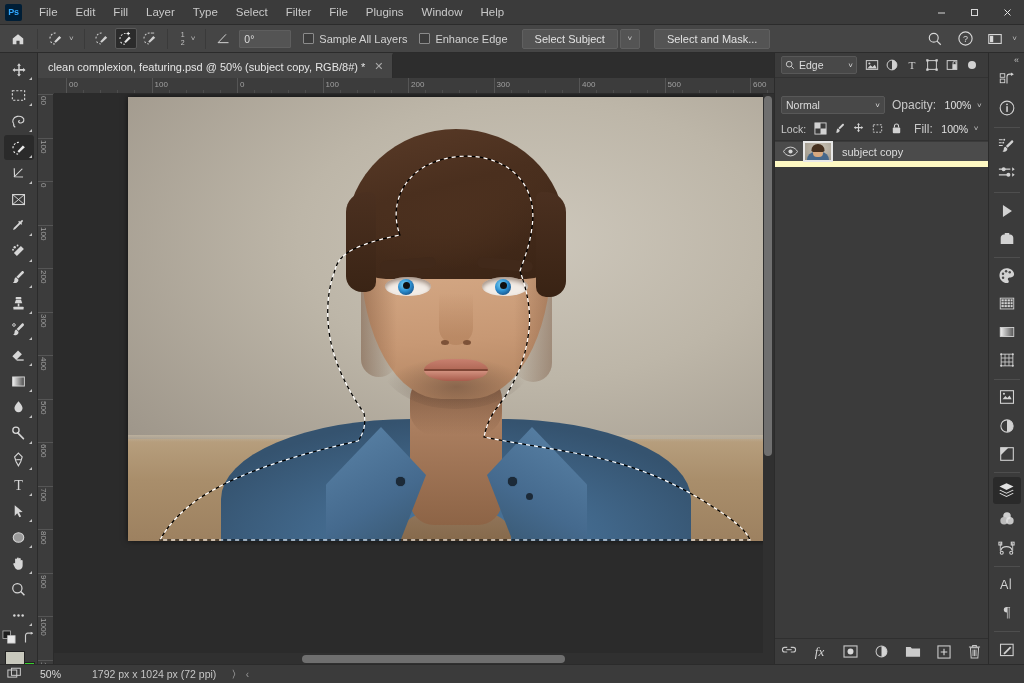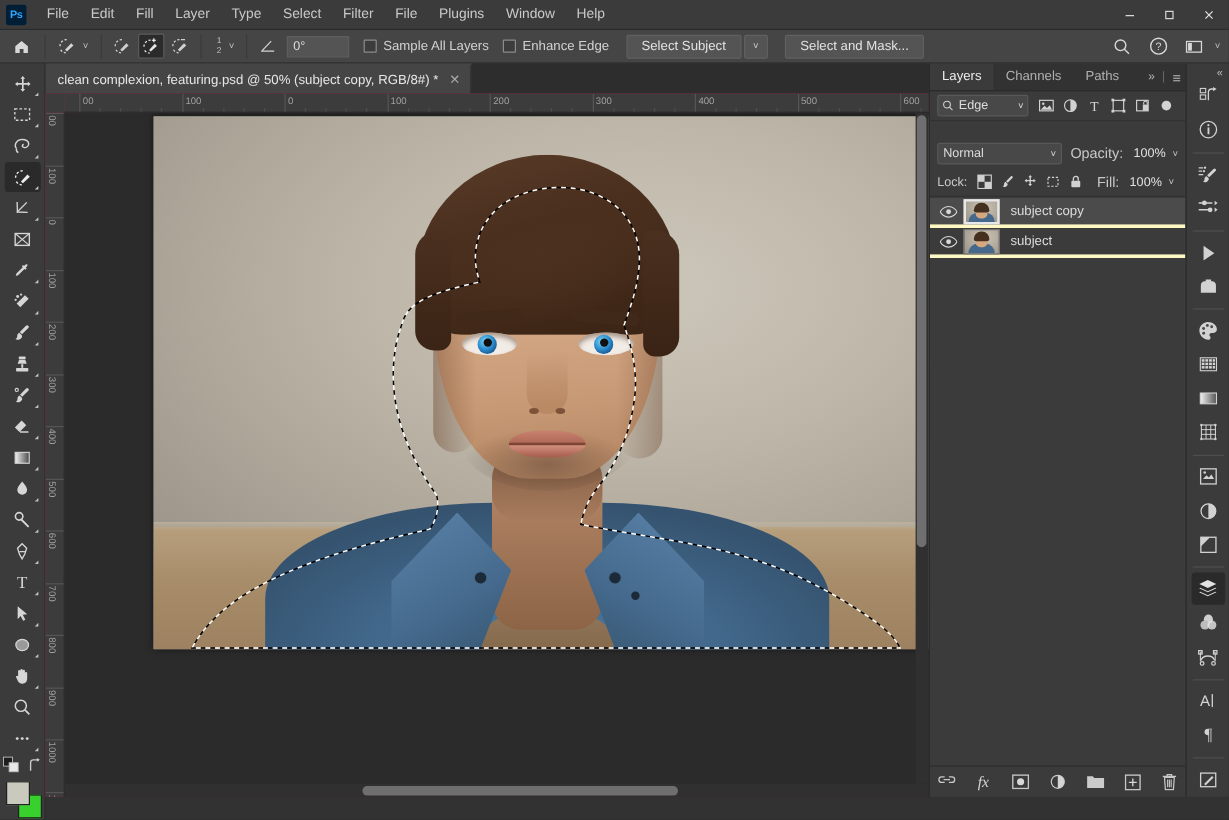--- a/index.html
+++ b/index.html
@@ -380,21 +380,21 @@
     height: 24px; display: flex; align-items: center; padding: 0 6px;
     border-bottom: 1px solid #323232;
   }
   .lock-label { color: #c8c8c8; font-size: 10.5px; margin-right: 5px; }
   .lk { width: 19px; height: 19px; display: flex; align-items: center; justify-content: center;
         color: #d4d4d4; }
   .fill-label { color: #c8c8c8; font-size: 12px; margin-left: 8px; }
   .layer-list { flex: 1; background: #3b3b3b; overflow: hidden; padding-top: 1px; }
   .layer-row {
     height: 25px; display: flex; align-items: center; padding-left: 4px;
-    border-bottom: 3px solid #fef9c3;
+    border-bottom: 6px solid #fef9c3;
   }
   .layer-row.selected { background: #4b4b4b; }
   .eye-cell { width: 22px; display: flex; align-items: center; justify-content: center; }
   .thumb {
     width: 30px; height: 21px; margin-left: 2px; background: #b9b2a6;
     border: 1px solid #6e6e6e; position: relative; overflow: hidden; flex: none;
   }
   .layer-row.selected .thumb { border: 2px solid #e8e8e8; }
   .th-bg { position: absolute; inset: 0;
            background: radial-gradient(ellipse at 58% 30%, #cbc4b7, #9a9386); }
@@ -898,30 +898,20 @@
 
     <div class="hscroll">
       <div class="hscroll-thumb"></div>
     </div>
     <div class="vscroll">
       <div class="vscroll-thumb"></div>
     </div>
   </div>
 
   <div class="rightdock">
-    <div class="panel-tabs">
-      <div class="ptab active">Layers</div>
-      <div class="ptab">Channels</div>
-      <div class="ptab">Paths</div>
-      <div class="ptab-right">
-        <span>»</span>
-        <span style="color:#6d6d6d">|</span>
-        <span style="font-size:12px">≡</span>
-      </div>
-    </div>
 
     <div class="filter-row">
       <div class="kind-select">
         <svg width="10" height="10" viewBox="0 0 12 12">
             <circle cx="5" cy="5" r="3.4" fill="none" stroke="#d0d0d0" stroke-width="1.1"></circle>
             <line x1="7.5" y1="7.5" x2="10.5" y2="10.5" stroke="#d0d0d0" stroke-width="1.1"></line>
           </svg>
         <span class="lbl">Edge</span>
         <span style="font-size:8px">˅</span>
       </div>
@@ -1023,35 +1013,20 @@
             </svg>
         </div>
         <div class="thumb">
           <div class="th-bg"></div>
           <div class="th-shirt"></div>
           <div class="th-face"></div>
           <div class="th-hair"></div>
         </div>
         <div class="layer-name">subject copy</div>
       </div>
-      <div class="layer-row">
-        <div class="eye-cell">
-          <svg width="15" height="11" viewBox="0 0 16 11">
-              <path d="M8 .8C4.2.8 1.4 3.6.6 5.5c.8 1.9 3.6 4.7 7.4 4.7s6.6-2.8 7.4-4.7C14.6 3.6 11.8.8 8 .8z" fill="none" stroke="#d6d6d6" stroke-width="1"></path>
-              <circle cx="8" cy="5.5" r="2.2" fill="#d6d6d6"></circle>
-            </svg>
-        </div>
-        <div class="thumb">
-          <div class="th-bg"></div>
-          <div class="th-shirt"></div>
-          <div class="th-face"></div>
-          <div class="th-hair"></div>
-        </div>
-        <div class="layer-name">subject</div>
-      </div>
     </div>
 
     <div class="panel-footer">
       <div class="pf">
         <svg width="16" height="12" viewBox="0 0 18 12">
             <path d="M7 6H4.2a2.6 2.6 0 0 1 0-5.2H7" fill="none" stroke="#c8c8c8" stroke-width="1.2"></path>
             <path d="M11 6h2.8a2.6 2.6 0 0 0 0-5.2H11" fill="none" stroke="#c8c8c8" stroke-width="1.2"></path>
             <line x1="6" y1="3.4" x2="12" y2="3.4" stroke="#c8c8c8" stroke-width="1.2"></line>
           </svg>
       </div>
@@ -1255,14 +1230,26 @@
     <div class="rail-div"></div>
 
     <div class="rail-ic">
       <svg width="18" height="18" viewBox="0 0 20 20">
           <rect x="2.8" y="3.6" width="14" height="12.6" fill="none" stroke="#d2d2d2" stroke-width="1.2"></rect>
           <path d="M6 13.6l7.4-7.4 1.4 1.4L7.4 15z" fill="#d2d2d2"></path>
         </svg>
     </div>
   </div>
 
+  <div class="statusbar">
+    <div class="sb-icon">
+      <svg width="16" height="14" viewBox="0 0 18 15">
+          <rect x="1" y="3" width="10" height="8" fill="none" stroke="#cfcfcf" stroke-width="1.1"></rect>
+          <rect x="5" y="1" width="10" height="8" fill="none" stroke="#cfcfcf" stroke-width="1.1"></rect>
+        </svg>
+    </div>
+    <div class="sb-zoom">50%</div>
+    <div class="sb-info">1792 px x 1024 px (72 ppi)</div>
+    <div class="sb-arrow">〉</div>
+    <div class="sb-arrow" style="margin-left:10px">‹</div>
+  </div>
 
 </div>
 
 </body></html>

